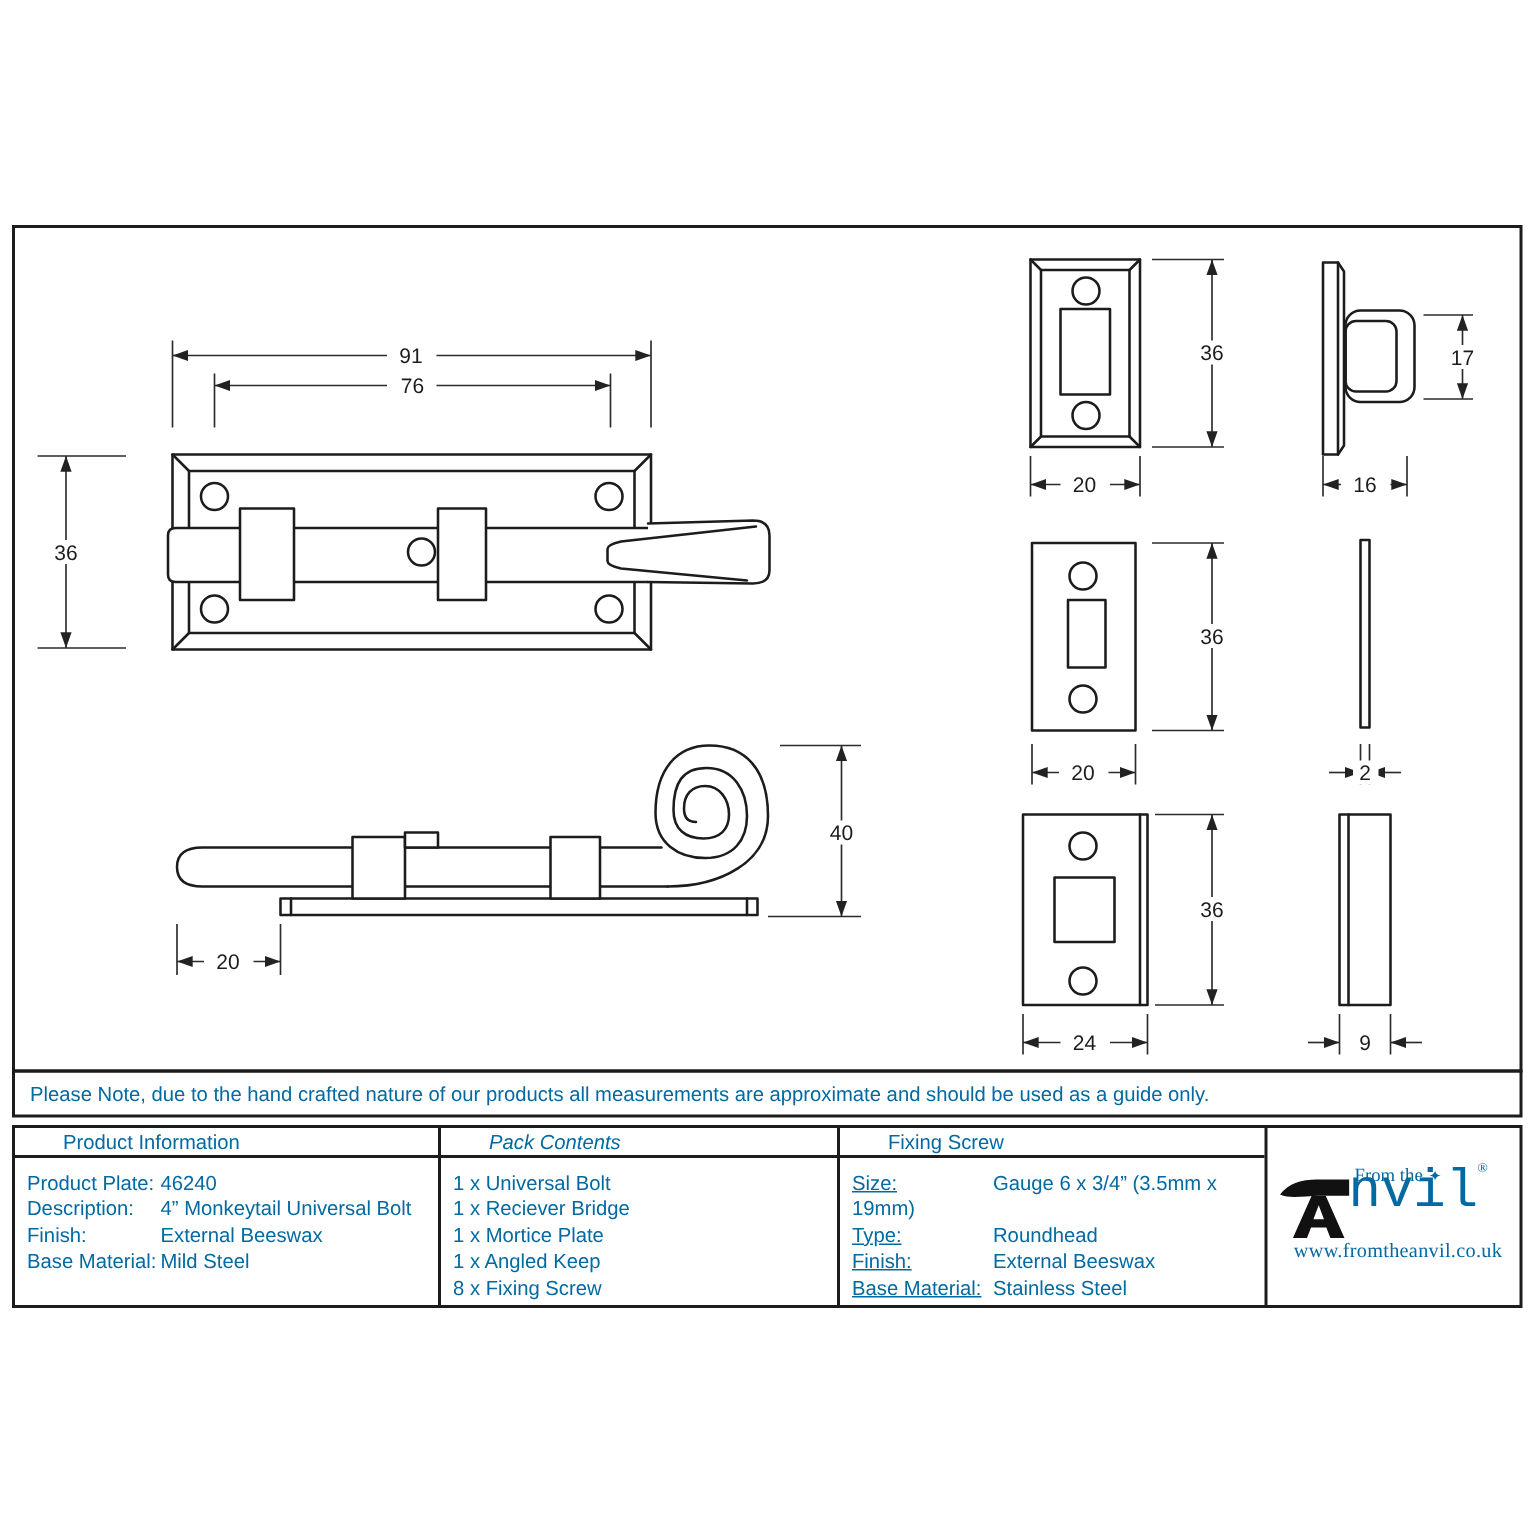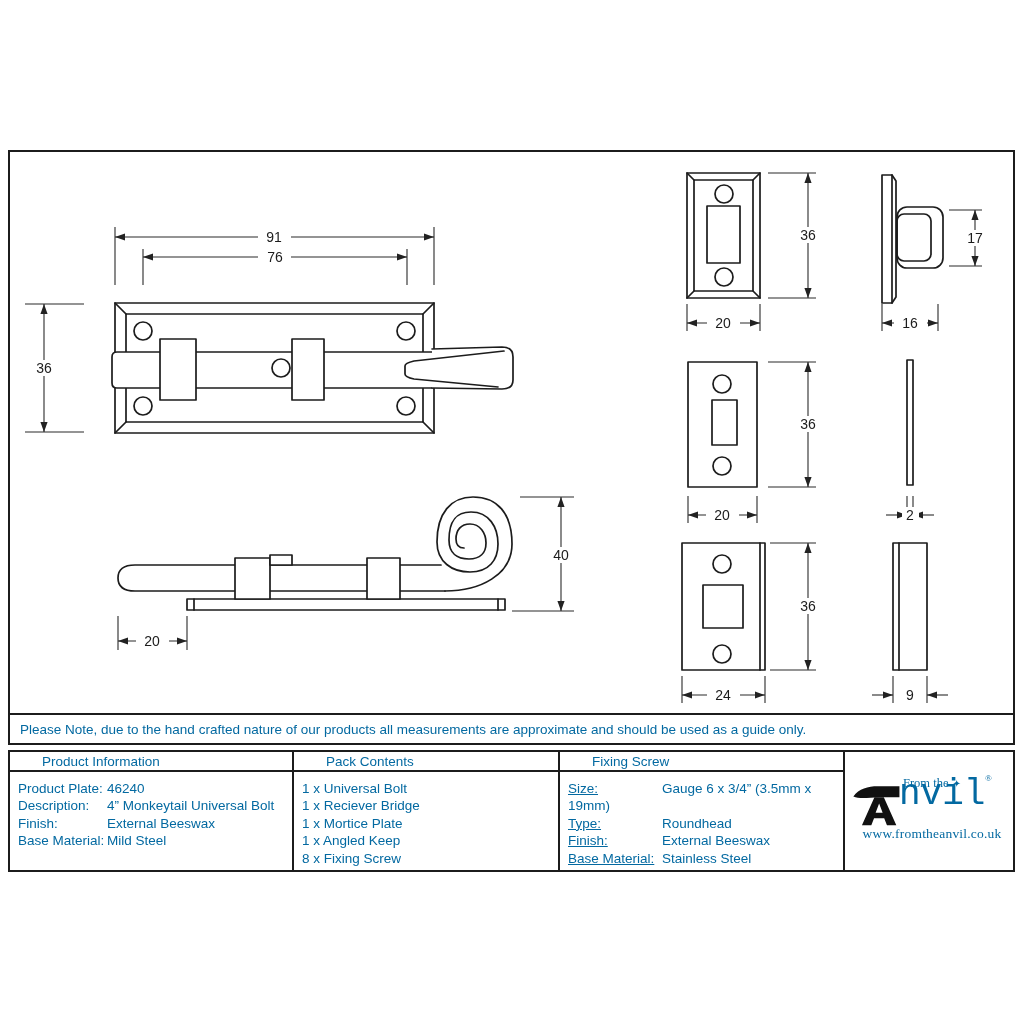--- a/index.html
+++ b/index.html
@@ -200,21 +200,21 @@
     <span class="note-text">Please Note, due to the hand crafted nature of our products all measurements are approximate and should be used as a guide only.</span>
   </div>
 
   <div id="spectable" class="box">
     <div class="vdiv" style="left:282px;"></div>
     <div class="vdiv" style="left:548px;"></div>
     <div class="vdiv" style="left:833px;"></div>
     <div class="hdr-line"></div>
 
     <div class="hdr" style="left:8px;">Product Information</div>
-    <div class="hdr" style="left:292px;">Pack Contents</div>
+    <div class="hdr" style="left:292px;font-style:italic;">Pack Contents</div>
     <div class="hdr" style="left:558px;">Fixing Screw</div>
 
     <div class="cell-rows lv" style="left:8px;width:268px;">
       <div><span class="lbl">Product Plate:</span><span>46240</span></div>
       <div><span class="lbl">Description:</span><span>4” Monkeytail Universal Bolt</span></div>
       <div><span class="lbl">Finish:</span><span>External Beeswax</span></div>
       <div><span class="lbl">Base Material:</span><span>Mild Steel</span></div>
     </div>
 
     <div class="cell-rows" style="left:292px;width:248px;">

